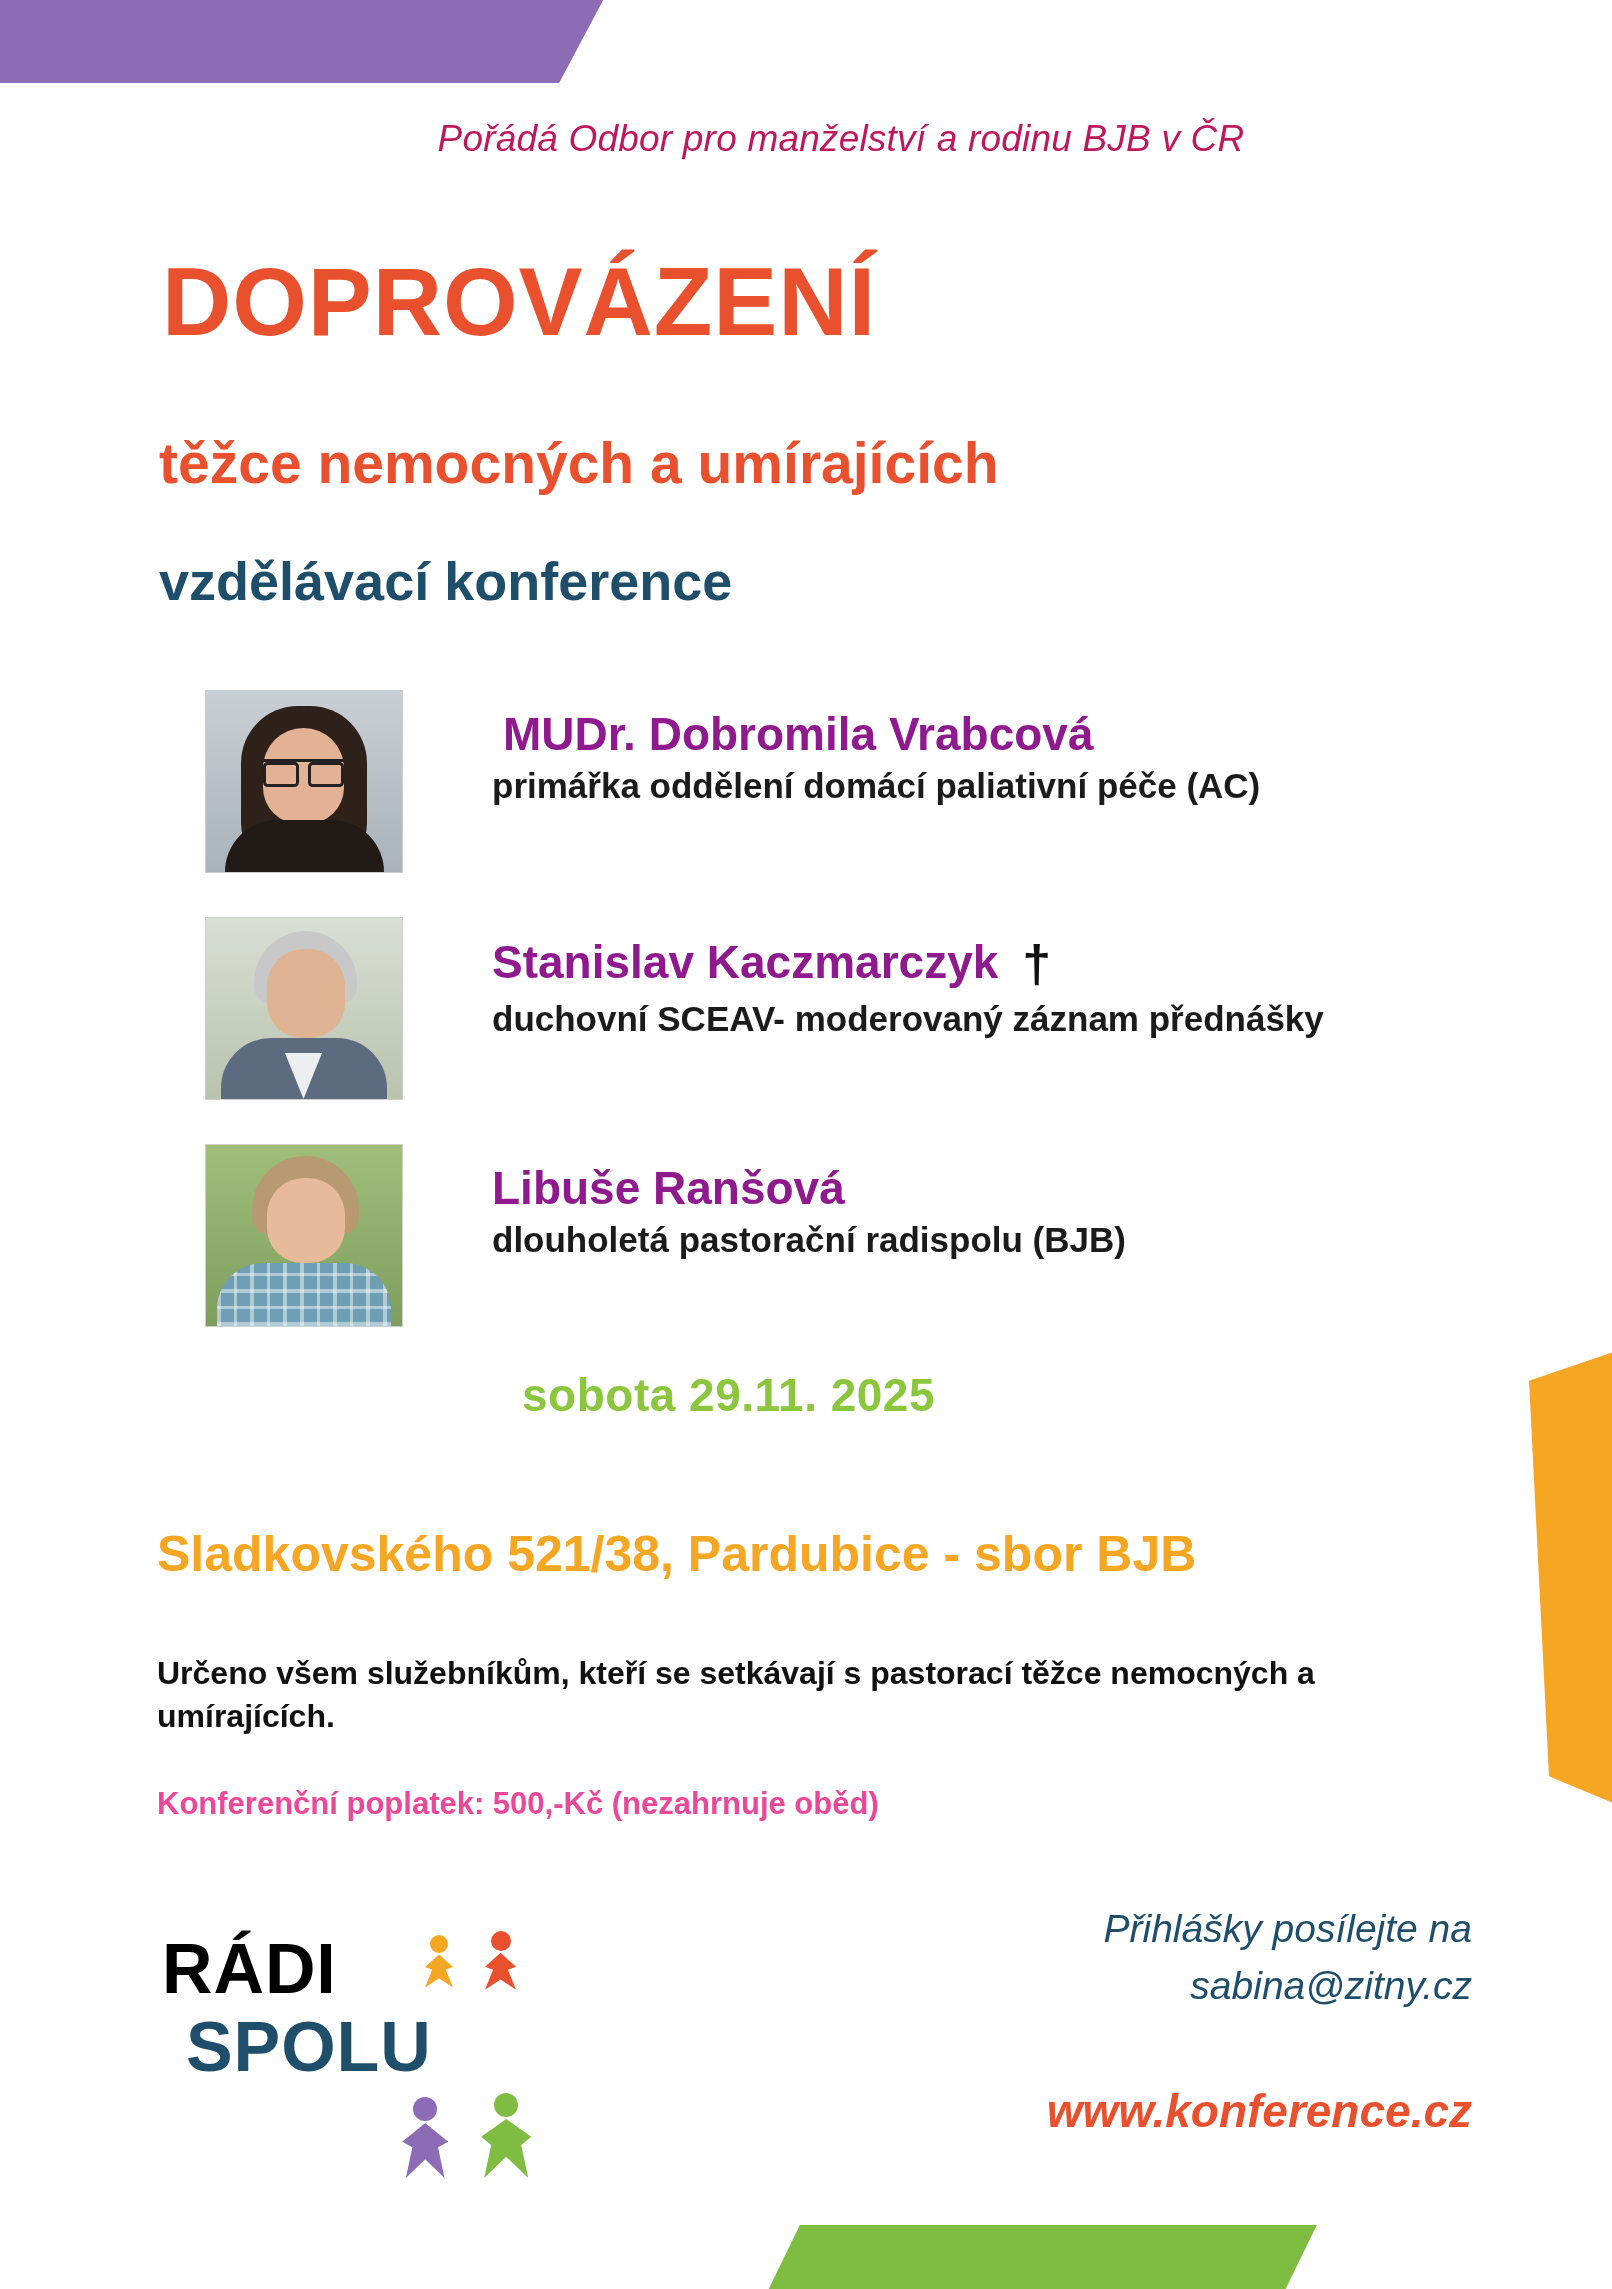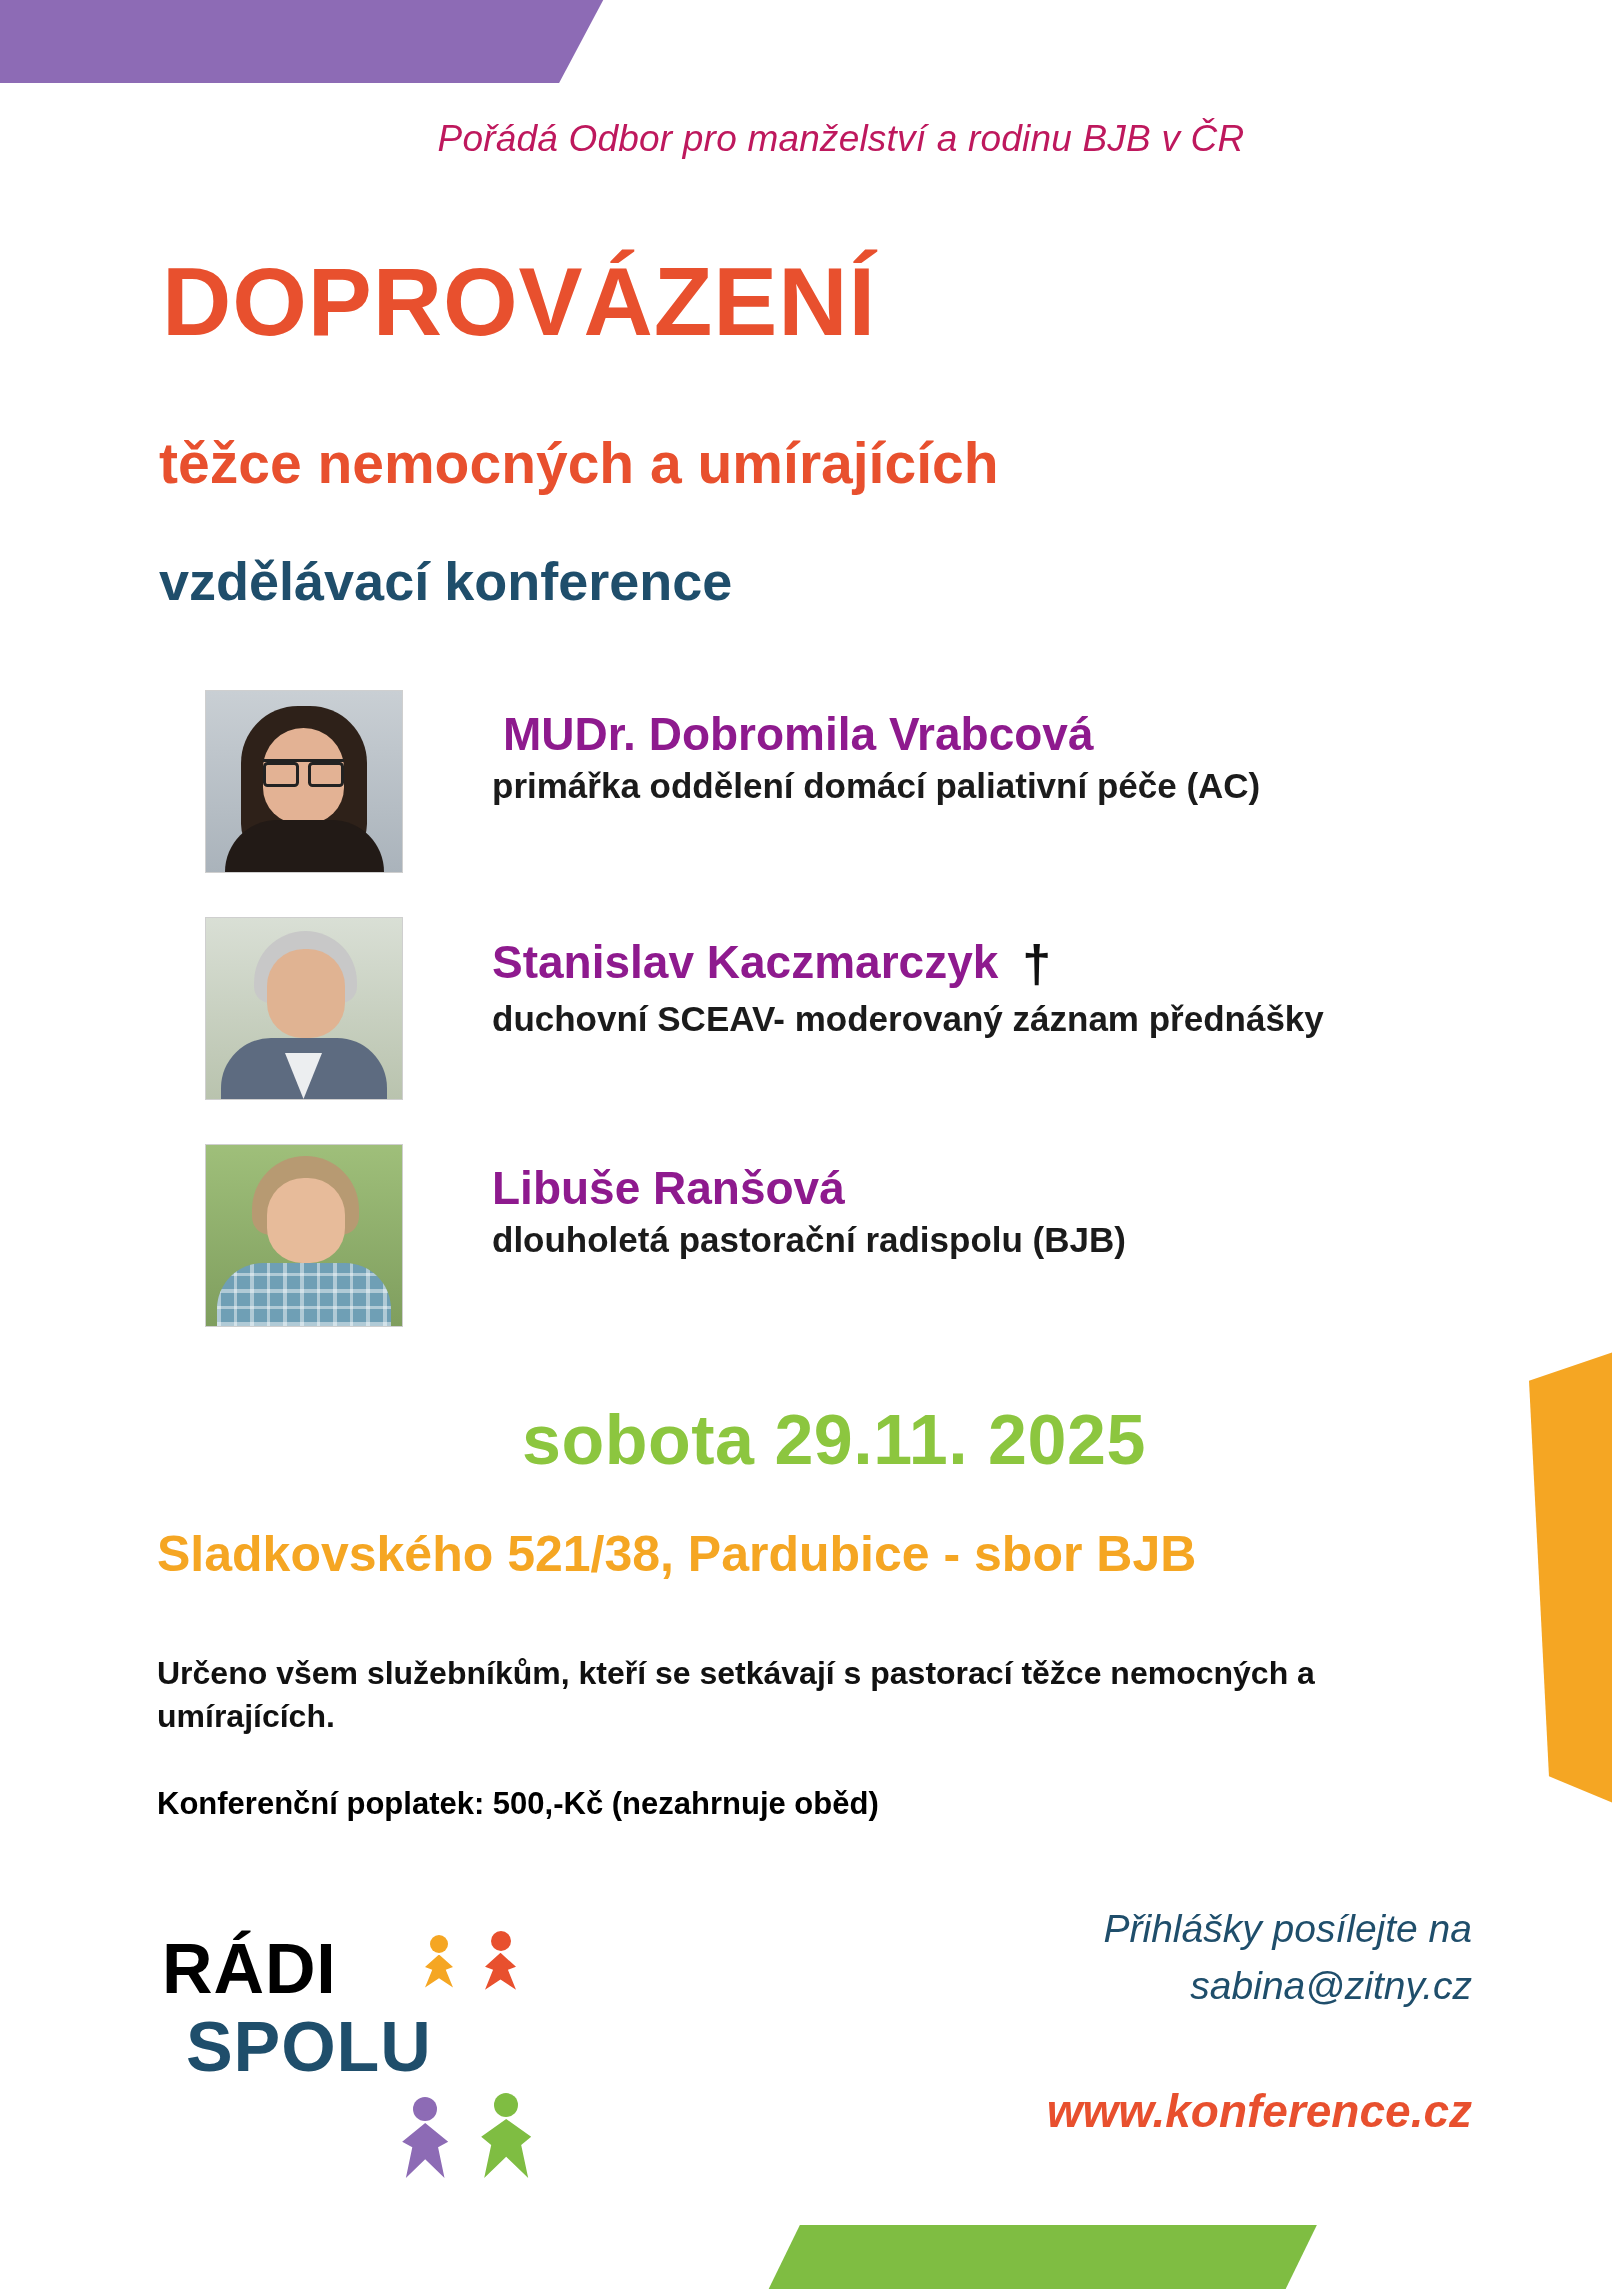--- a/index.html
+++ b/index.html
@@ -199,25 +199,24 @@
       repeating-linear-gradient(0deg, rgba(255,255,255,.45) 0 3.7px, transparent 3.7px 16.6px),
       repeating-linear-gradient(90deg, rgba(255,255,255,.45) 0 3.7px, transparent 3.7px 16.6px);
     border-radius: 46px 46px 0 0;
   }
 
   
   .date {
     position: absolute;
     top: 1368px;
     left: 522px;
-    font-size: 70px;
+    font-size: 46px;
     font-weight: bold;
     color: #8cc63f;
     letter-spacing: 0.5px;
-    margin-top: 32px;
   }
   .place {
     position: absolute;
     top: 1525px;
     left: 157px;
     font-size: 50px;
     font-weight: bold;
     color: #f5a623;
   }
 
@@ -230,21 +229,21 @@
     font-weight: bold;
     color: #111;
     line-height: 1.35;
   }
   .fee {
     position: absolute;
     top: 1786px;
     left: 157px;
     font-size: 31px;
     font-weight: bold;
-    color: #000000;
+    color: #ec4899;
   }
 
   
   .reg {
     position: absolute;
     top: 1901px;
     right: 140px;
     text-align: right;
     font-style: italic;
     font-size: 39px;

